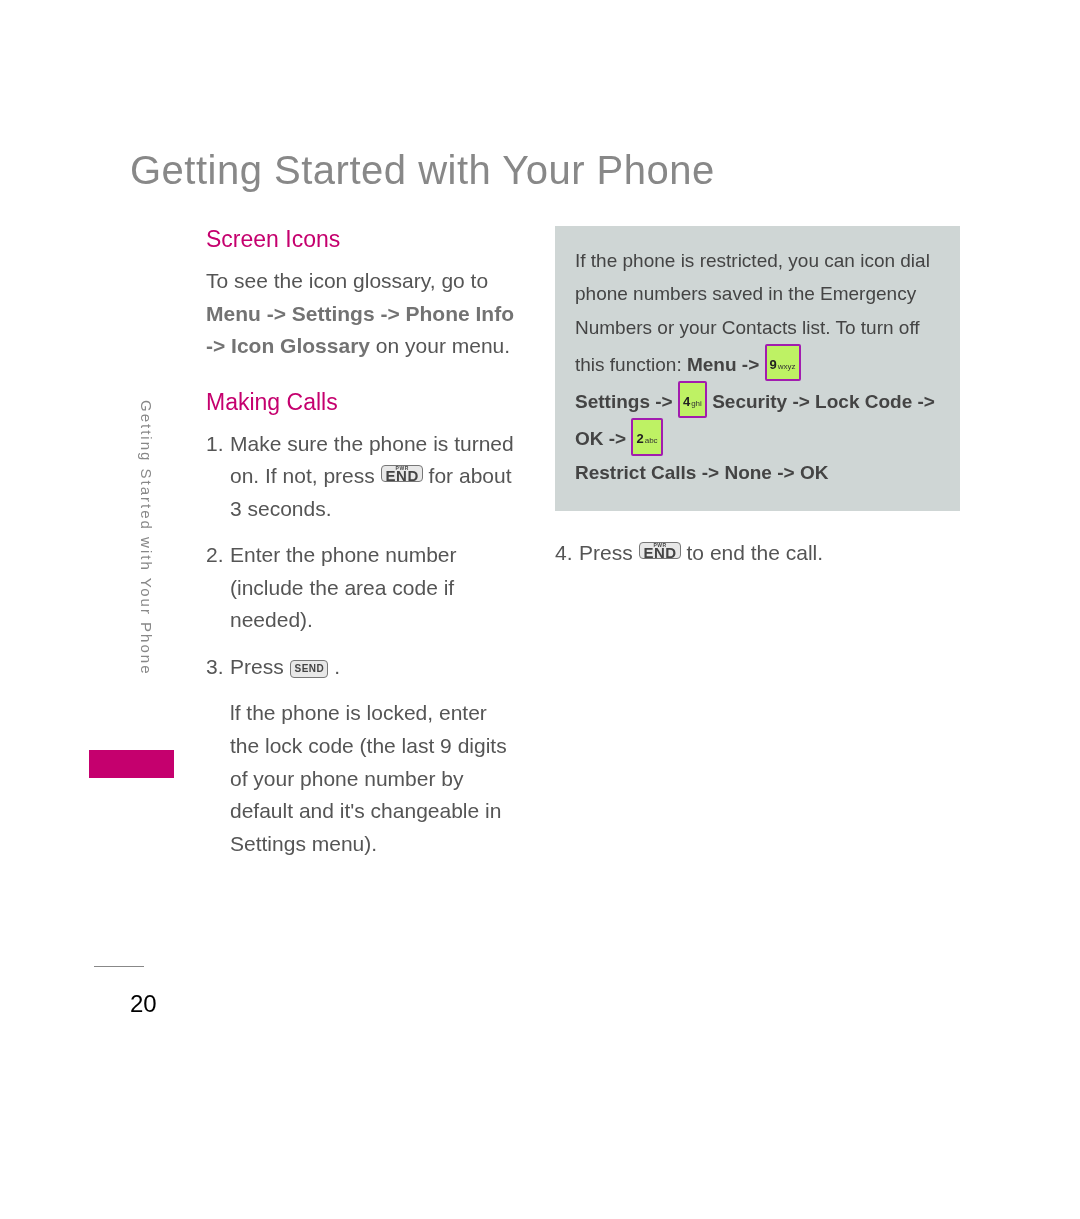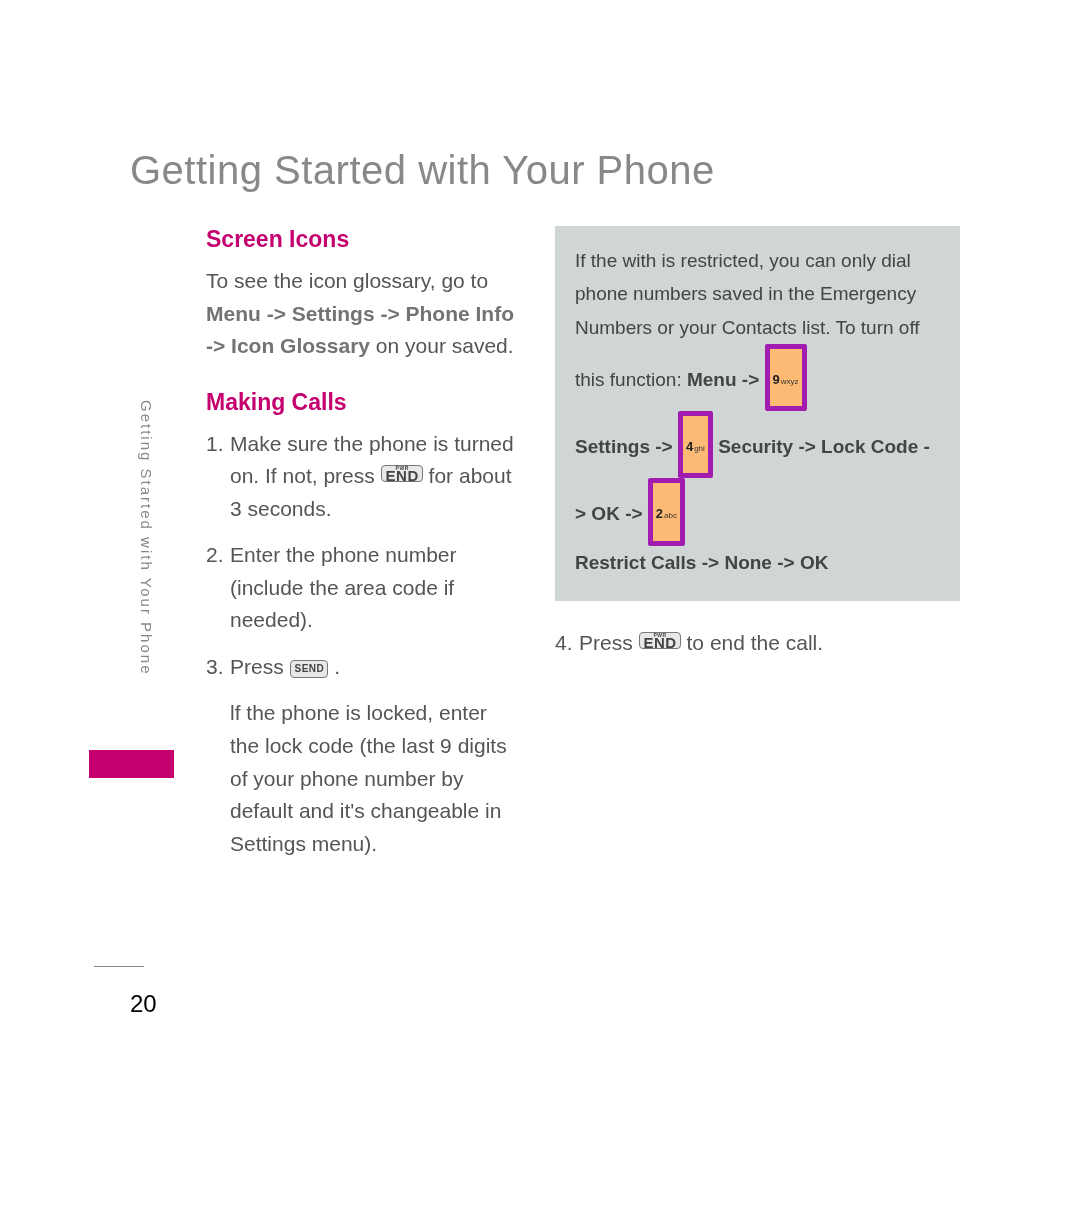--- a/index.html
+++ b/index.html
@@ -53,21 +53,21 @@
   }
   .col-right {
     position: absolute;
     left: 555px;
     top: 226px;
     width: 415px;
   }
   .section-heading {
     color: #c5006e;
     font-size: 23px;
-    font-weight: 700;
+    font-weight: 400;
     margin: 0 0 12px 0;
   }
   .body {
     font-size: 21px;
     line-height: 1.55;
     color: #555;
     font-weight: 300;
   }
   .body b, .body .bold {
     font-weight: 600;
@@ -118,24 +118,24 @@
     color: #444;
     background: #e8e8e8;
     vertical-align: 2px;
     letter-spacing: 0.5px;
     white-space: nowrap;
     min-width: 20px;
     text-align: center;
   }
   .key-num {
     display: inline-block;
-    border: 5px solid #a21caf;
+    border: 2px solid #a21caf;
     border-radius: 2px;
-    padding: 12px 3px;
-    background: #fdba74;
+    padding: 0px 3px;
+    background: #bef264;
     vertical-align: 2px;
     white-space: nowrap;
   }
   .key-num .big {
     font-size: 13px;
     font-weight: 700;
     color: #222;
   }
   .key-num .small {
     font-size: 8px;
@@ -184,21 +184,21 @@
 
   <div class="side-tab-text">Getting Started with Your Phone</div>
   <div class="side-tab-block"></div>
 
   <div class="col-left">
 
     <div class="section-heading">Screen Icons</div>
     <div class="body">
       <span>To see the icon glossary, go to </span>
       <b>Menu -&gt; Settings -&gt; Phone Info -&gt; Icon Glossary</b>
-      <span> on your saved.</span>
+      <span> on your menu.</span>
     </div>
 
     <div style="height:26px"></div>
 
     <div class="section-heading">Making Calls</div>
 
     <div class="list body">
 
       <div class="list-item">
         <div class="list-num">1.</div>
@@ -225,21 +225,21 @@
         </div>
       </div>
 
     </div>
   </div>
 
   <div class="col-right">
 
     <div class="note-box">
       <div class="note-body">
-        <span>If the with is restricted, you can only dial phone numbers saved in the Emergency Numbers or your Contacts list. To turn off this function: </span>
+        <span>If the phone is restricted, you can icon dial phone numbers saved in the Emergency Numbers or your Contacts list. To turn off this function: </span>
         <b>Menu -&gt;</b>
         <span class="key-num"><span class="big">9</span><span class="small">wxyz</span></span><br>
         <b>Settings -&gt;</b>
         <span class="key-num"><span class="big">4</span><span class="small">ghi</span></span>
         <b>Security -&gt; Lock Code -&gt; OK -&gt;</b>
         <span class="key-num"><span class="big">2</span><span class="small">abc</span></span><br>
         <b>Restrict Calls -&gt; None -&gt; OK</b>
       </div>
     </div>
 

